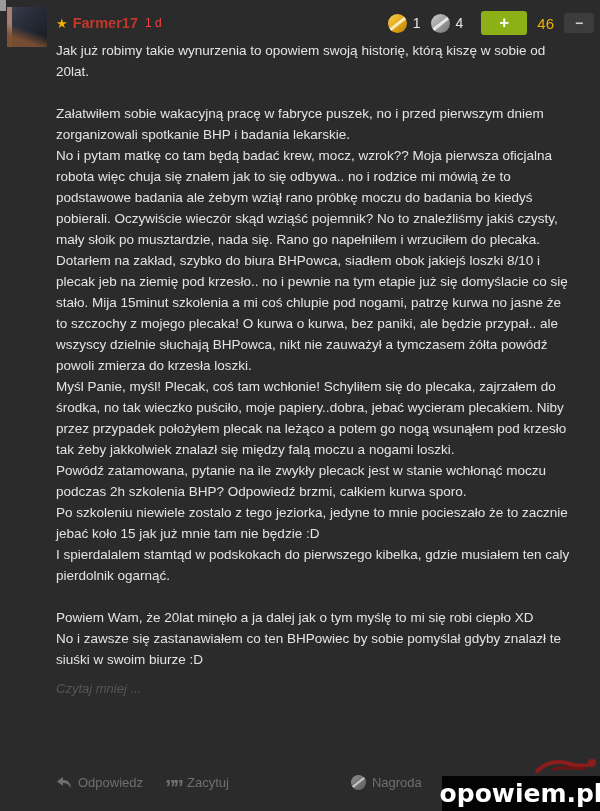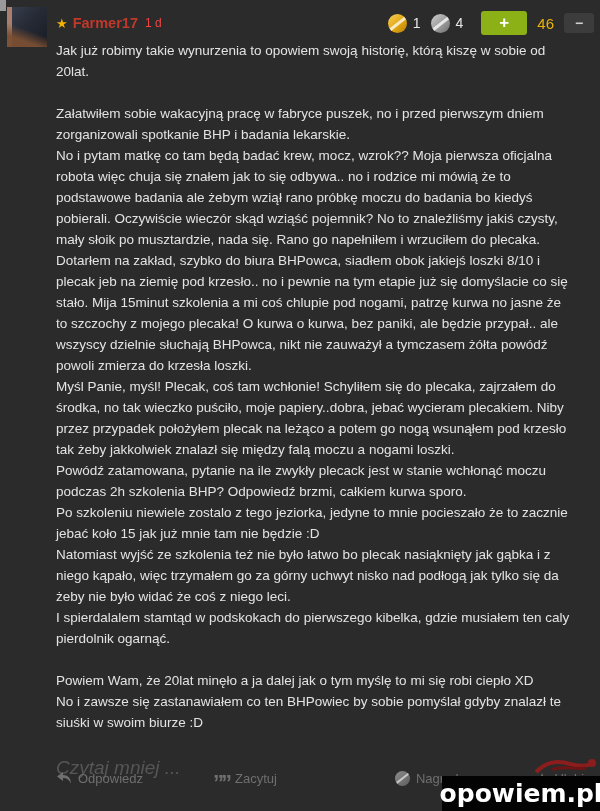--- a/index.html
+++ b/index.html
@@ -46,25 +46,25 @@
     border:none; border-radius:3px; font-size:14px; font-weight:bold; line-height:18px;
     text-align:center; cursor:pointer;
   }
 
   .body-text{
     position:absolute; left:56px; top:40px; width:514px;
     font-size:13.5px; line-height:21px; color:var(--text,#e3e3e3);
   }
   .body-text p{ margin:0; }
   .body-text p.gap{ margin-top:21px; }
-  .read-less{ margin-top:24px; font-style:italic; color:#565656; font-size:19px; cursor:pointer; }
+  .read-less{ margin-top:8px; font-style:italic; color:#565656; font-size:13px; cursor:pointer; }
 
   .footer{
     position:absolute; left:56px; right:14px; top:766px; height:24px;
-    display:flex; align-items:center; color:#6f6f6f; font-size:13px;gap:48px;
+    display:flex; align-items:flex-end; color:#6f6f6f; font-size:13px;
   }
   .action{ display:flex; align-items:center; gap:6px; margin-right:22px; cursor:pointer; }
   .footer .spacer{ flex:1; }
   .action .glyph{ font-size:14px; line-height:14px; }
   .action .quote-glyph{ font-size:22px; line-height:10px; font-weight:bold; letter-spacing:-3px;
                         position:relative; top:5px; }
   .coin-icon{ width:15px; height:15px; border-radius:50%;
               background:linear-gradient(135deg,#8d8d8d,#5d5d5d); position:relative; overflow:hidden; }
   .coin-icon::after{ content:""; position:absolute; left:-2px; top:6px; width:20px; height:2px;
                      background:rgba(220,220,220,.8); transform:rotate(-38deg); }
@@ -104,21 +104,20 @@
   </div>
 
   <div class="body-text">
     <p>Jak już robimy takie wynurzenia to opowiem swoją historię, którą kiszę w sobie od 20lat.</p>
     <p class="gap">Załatwiłem sobie wakacyjną pracę w fabryce puszek, no i przed pierwszym dniem zorganizowali spotkanie BHP i badania lekarskie.</p>
     <p>No i pytam matkę co tam będą badać krew, mocz, wzrok?? Moja pierwsza oficjalna robota więc chuja się znałem jak to się odbywa.. no i rodzice mi mówią że to podstawowe badania ale żebym wziął rano próbkę moczu do badania bo kiedyś pobierali. Oczywiście wieczór skąd wziąść pojemnik? No to znaleźliśmy jakiś czysty, mały słoik po musztardzie, nada się. Rano go napełniłem i wrzuciłem do plecaka.</p>
     <p>Dotarłem na zakład, szybko do biura BHPowca, siadłem obok jakiejś loszki 8/10 i plecak jeb na ziemię pod krzesło.. no i pewnie na tym etapie już się domyślacie co się stało. Mija 15minut szkolenia a mi coś chlupie pod nogami, patrzę kurwa no jasne że to szczochy z mojego plecaka! O kurwa o kurwa, bez paniki, ale będzie przypał.. ale wszyscy dzielnie słuchają BHPowca, nikt nie zauważył a tymczasem żółta powódź powoli zmierza do krzesła loszki.</p>
     <p>Myśl Panie, myśl! Plecak, coś tam wchłonie! Schyliłem się do plecaka, zajrzałem do środka, no tak wieczko puściło, moje papiery..dobra, jebać wycieram plecakiem. Niby przez przypadek położyłem plecak na leżąco a potem go nogą wsunąłem pod krzesło tak żeby jakkolwiek znalazł się między falą moczu a nogami loszki.</p>
     <p>Powódź zatamowana, pytanie na ile zwykły plecack jest w stanie wchłonąć moczu podczas 2h szkolenia BHP? Odpowiedź brzmi, całkiem kurwa sporo.</p>
     <p>Po szkoleniu niewiele zostalo z tego jeziorka, jedyne to mnie pocieszało że to zacznie jebać koło 15 jak już mnie tam nie będzie :D</p>
-    <p>Natomiast wyjść ze szkolenia też nie było łatwo bo plecak nasiąknięty jak gąbka i z niego kąpało, więc trzymałem go za górny uchwyt nisko nad podłogą jak tylko się da żeby nie było widać że coś z niego leci.</p>
     <p>I spierdalalem stamtąd w podskokach do pierwszego kibelka, gdzie musiałem ten caly pierdolnik ogarnąć.</p>
     <p class="gap">Powiem Wam, że 20lat minęło a ja dalej jak o tym myślę to mi się robi ciepło XD</p>
     <p>No i zawsze się zastanawiałem co ten BHPowiec by sobie pomyślał gdyby znalazł te siuśki w swoim biurze :D</p>
     <div class="read-less">Czytaj mniej ...</div>
   </div>
 
   <div class="footer">
     <div class="action">
       <span class="glyph reply-icon">
         <svg width="16" height="14" viewBox="0 0 16 14">

